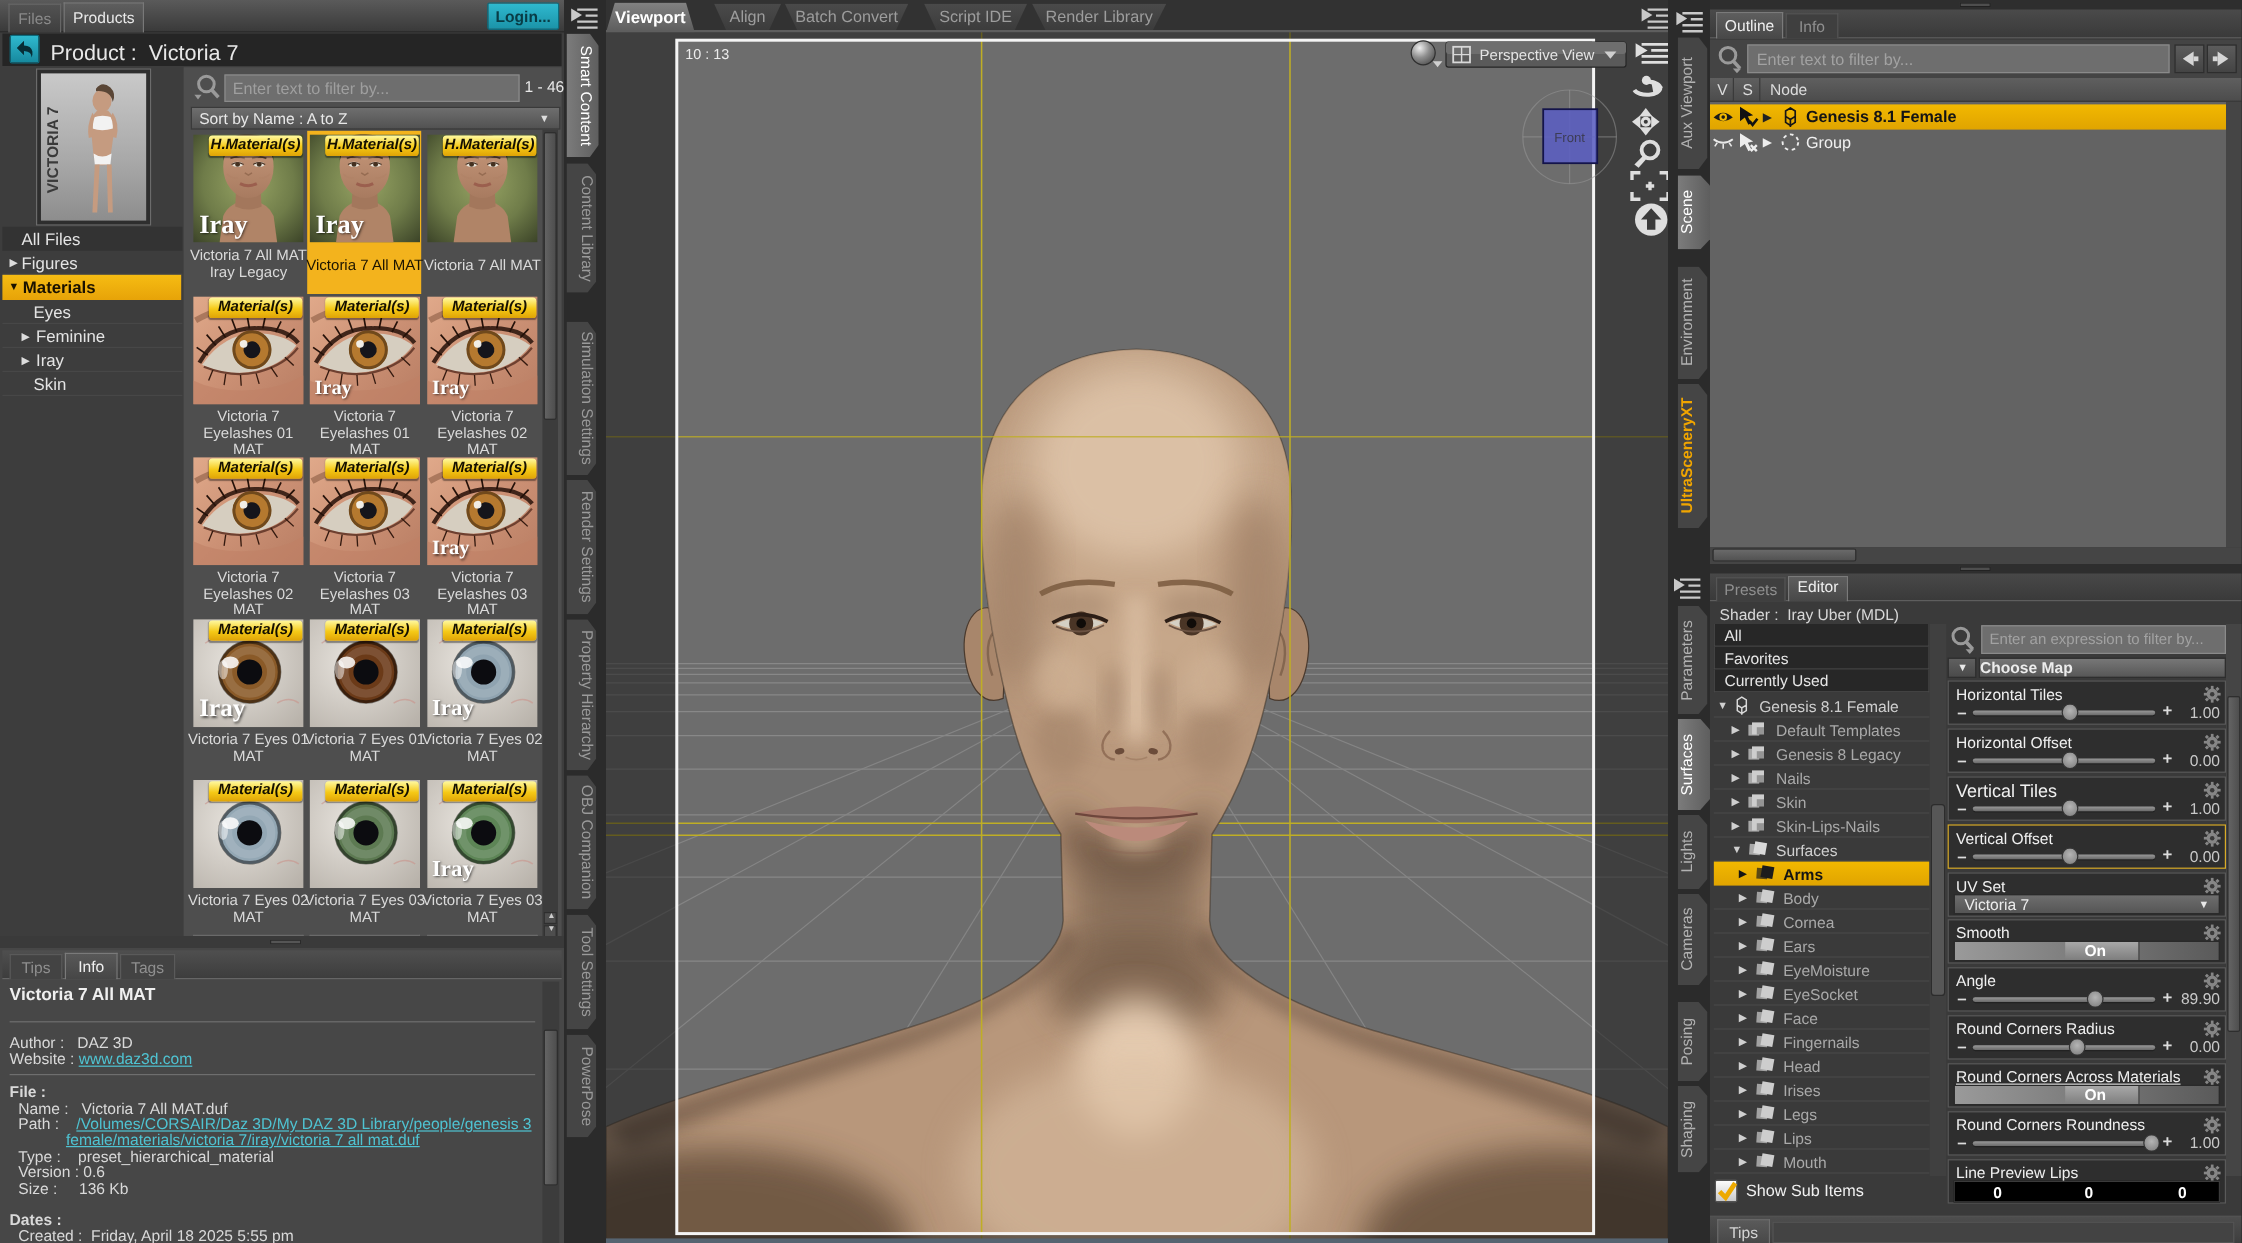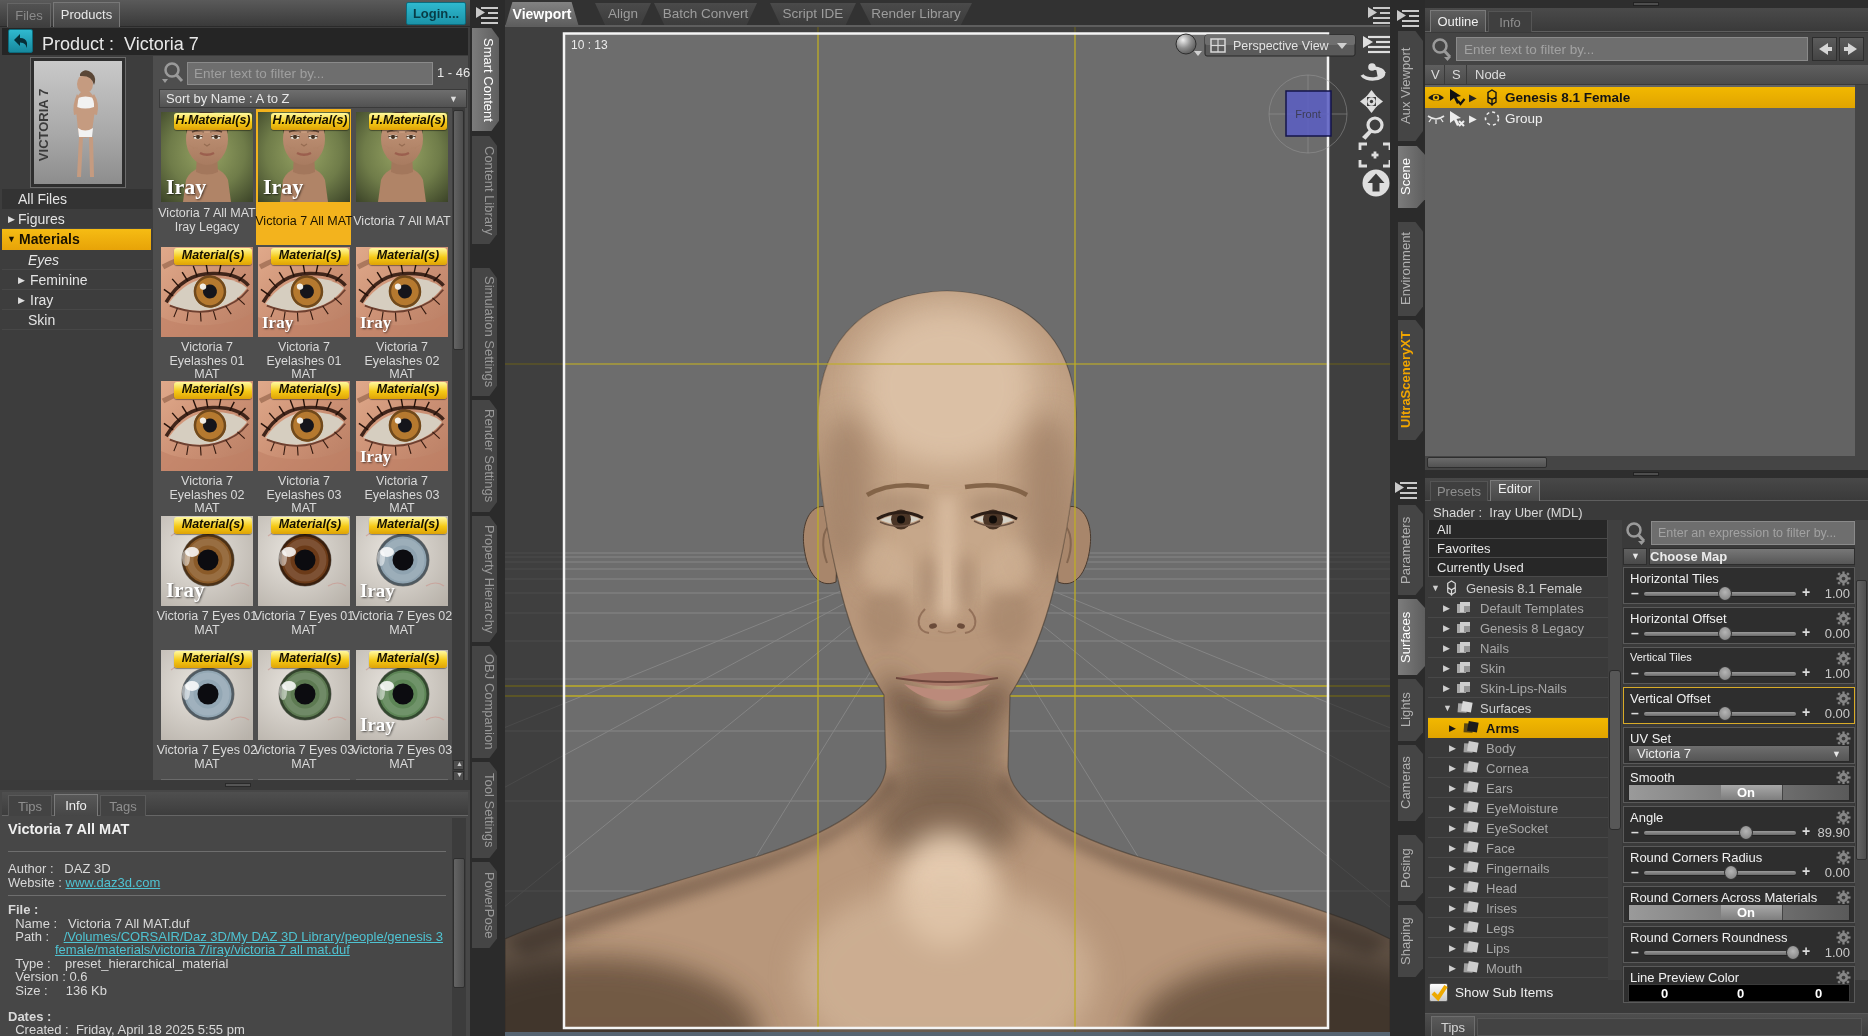--- a/index.html
+++ b/index.html
@@ -174,21 +174,21 @@
           <path d="M43 33 Q38 44 40 54 L44 53 Q42 44 45 36 Z" fill="#c59b80"></path>
           <path d="M60 33 Q66 42 63 54 L59 53 Q62 44 58 36 Z" fill="#c59b80"></path>
         </g>
       </svg>
     </div>
 
     <div class="abs" style="left:2px;top:188px;width:150px;height:592px;font-size:14px;color:#e4e4e4;">
       <div class="abs" style="left:0;top:1px;width:150px;height:20px;background:#333333;padding:2px 0 0 16px;">All Files</div>
       <div class="abs" style="left:0;top:21px;width:150px;height:20px;padding:2px 0 0 16px;border-bottom:1px solid #474747;"><span style="position:absolute;left:6px;top:5px;font-size:9px;color:#ddd;">▶</span>Figures</div>
       <div class="abs" style="left:0;top:41px;width:149px;height:21px;background:linear-gradient(#f6bc13,#e7a308);color:#1a1200;font-weight:bold;padding:2px 0 0 17px;"><span style="position:absolute;left:5px;top:5px;font-size:9px;color:#1a1200;">▼</span>Materials</div>
-      <div class="abs" style="left:0;top:62px;width:150px;height:20px;padding:2px 0 0 26px;border-bottom:1px solid #474747;font-style:italic;">Eyes</div>
+      <div class="abs" style="left:0;top:62px;width:150px;height:20px;padding:2px 0 0 26px;border-bottom:1px solid #474747;">Eyes</div>
       <div class="abs" style="left:0;top:82px;width:150px;height:20px;padding:2px 0 0 28px;border-bottom:1px solid #474747;"><span style="position:absolute;left:16px;top:5px;font-size:9px;color:#ddd;">▶</span>Feminine</div>
       <div class="abs" style="left:0;top:102px;width:150px;height:20px;padding:2px 0 0 28px;border-bottom:1px solid #474747;"><span style="position:absolute;left:16px;top:5px;font-size:9px;color:#ddd;">▶</span>Iray</div>
       <div class="abs" style="left:0;top:122px;width:150px;height:20px;padding:2px 0 0 26px;border-bottom:1px solid #474747;">Skin</div>
     </div>
 
     <div class="abs" style="left:153px;top:56px;width:315px;height:729px;background:#4e4e4e;">
 
       <svg class="abs" style="left:8px;top:4px;" width="26" height="26" viewBox="0 0 26 26">
         <circle cx="11" cy="10" r="6.5" fill="none" stroke="#9a9a9a" stroke-width="2.5"></circle>
         <line x1="15.5" y1="15" x2="21" y2="21" stroke="#9a9a9a" stroke-width="3"></line>
@@ -1010,21 +1010,21 @@
             <svg class="abs" style="left:212px;top:3px;" width="15" height="15">
               <use href="#sym-gear"></use>
             </svg>
   <span class="abs" style="left:7px;top:17px;color:#dcdcdc;font-size:14px;font-weight:bold;">–</span>
   <div class="abs" style="left:20px;top:24px;width:152px;height:4px;background:linear-gradient(#9a9a9a,#6a6a6a);border-radius:2px;box-shadow:0 1px 0 #222;"></div>
   <div class="abs" style="left:94px;top:18px;width:14px;height:15px;background:radial-gradient(circle at 50% 40%,#b5b5b5,#7a7a7a);border:1px solid #333;border-radius:50%;"></div>
   <span class="abs" style="left:178px;top:16px;color:#dcdcdc;font-size:14px;font-weight:bold;">+</span>
   <span class="abs" style="left:192px;top:18px;width:34px;text-align:right;color:#c9c9c9;font-size:13px;">0.00</span>
           </div>
 <div class="abs" style="left:0;top:127px;width:232px;height:37px;background:#2e2e2e;border:1px solid #5a5a5a;">
-  <span class="abs" style="left:6px;top:3px;color:#f0f0f0;font-size:11px;">Vertical Tiles</span>
+  <span class="abs" style="left:6px;top:3px;color:#f0f0f0;font-size:15px;">Vertical Tiles</span>
             <svg class="abs" style="left:212px;top:3px;" width="15" height="15">
               <use href="#sym-gear"></use>
             </svg>
   <span class="abs" style="left:7px;top:17px;color:#dcdcdc;font-size:14px;font-weight:bold;">–</span>
   <div class="abs" style="left:20px;top:24px;width:152px;height:4px;background:linear-gradient(#9a9a9a,#6a6a6a);border-radius:2px;box-shadow:0 1px 0 #222;"></div>
   <div class="abs" style="left:94px;top:18px;width:14px;height:15px;background:radial-gradient(circle at 50% 40%,#b5b5b5,#7a7a7a);border:1px solid #333;border-radius:50%;"></div>
   <span class="abs" style="left:178px;top:16px;color:#dcdcdc;font-size:14px;font-weight:bold;">+</span>
   <span class="abs" style="left:192px;top:18px;width:34px;text-align:right;color:#c9c9c9;font-size:13px;">1.00</span>
           </div>
 <div class="abs" style="left:0;top:167px;width:232px;height:37px;background:#2e2e2e;border:1.5px solid #d8ab28;">
@@ -1072,42 +1072,42 @@
             <svg class="abs" style="left:212px;top:3px;" width="15" height="15">
               <use href="#sym-gear"></use>
             </svg>
   <span class="abs" style="left:7px;top:17px;color:#dcdcdc;font-size:14px;font-weight:bold;">–</span>
   <div class="abs" style="left:20px;top:24px;width:152px;height:4px;background:linear-gradient(#9a9a9a,#6a6a6a);border-radius:2px;box-shadow:0 1px 0 #222;"></div>
   <div class="abs" style="left:100px;top:18px;width:14px;height:15px;background:radial-gradient(circle at 50% 40%,#b5b5b5,#7a7a7a);border:1px solid #333;border-radius:50%;"></div>
   <span class="abs" style="left:178px;top:16px;color:#dcdcdc;font-size:14px;font-weight:bold;">+</span>
   <span class="abs" style="left:192px;top:18px;width:34px;text-align:right;color:#c9c9c9;font-size:13px;">0.00</span>
           </div>
 <div class="abs" style="left:0;top:366px;width:232px;height:37px;background:#2e2e2e;border:1px solid #5a5a5a;">
-  <span class="abs" style="left:6px;top:3px;color:#f0f0f0;font-size:13px;">Round Corners Across Materials</span>
+  <span class="abs" style="left:6px;top:3px;color:#f0f0f0;font-size:13px;text-decoration:underline;">Round Corners Across Materials</span>
             <svg class="abs" style="left:212px;top:3px;" width="15" height="15">
               <use href="#sym-gear"></use>
             </svg>
   <div class="abs" style="left:4px;top:17px;width:222px;height:17px;background:linear-gradient(90deg,#9a9a9a,#5a5a5a);border:1px solid #2a2a2a;">
     <div class="abs" style="left:92px;top:0;width:62px;height:15px;background:linear-gradient(#a8a8a8,#7e7e7e);border-right:1px solid #444;"></div>
     <span class="abs" style="left:108px;top:0px;color:#fff;font-size:13px;font-weight:bold;">On</span>
   </div>
           </div>
 <div class="abs" style="left:0;top:406px;width:232px;height:37px;background:#2e2e2e;border:1px solid #5a5a5a;">
   <span class="abs" style="left:6px;top:3px;color:#f0f0f0;font-size:13px;">Round Corners Roundness</span>
             <svg class="abs" style="left:212px;top:3px;" width="15" height="15">
               <use href="#sym-gear"></use>
             </svg>
   <span class="abs" style="left:7px;top:17px;color:#dcdcdc;font-size:14px;font-weight:bold;">–</span>
   <div class="abs" style="left:20px;top:24px;width:152px;height:4px;background:linear-gradient(#9a9a9a,#6a6a6a);border-radius:2px;box-shadow:0 1px 0 #222;"></div>
   <div class="abs" style="left:162px;top:18px;width:14px;height:15px;background:radial-gradient(circle at 50% 40%,#b5b5b5,#7a7a7a);border:1px solid #333;border-radius:50%;"></div>
   <span class="abs" style="left:178px;top:16px;color:#dcdcdc;font-size:14px;font-weight:bold;">+</span>
   <span class="abs" style="left:192px;top:18px;width:34px;text-align:right;color:#c9c9c9;font-size:13px;">1.00</span>
           </div>
 <div class="abs" style="left:0;top:446px;width:232px;height:37px;background:#2e2e2e;border:1px solid #5a5a5a;">
-  <span class="abs" style="left:6px;top:3px;color:#f0f0f0;font-size:13px;">Line Preview Color</span>
+  <span class="abs" style="left:6px;top:3px;color:#f0f0f0;font-size:13px;">Line Preview Lips</span>
             <svg class="abs" style="left:212px;top:3px;" width="15" height="15">
               <use href="#sym-gear"></use>
             </svg>
   <div class="abs" style="left:4px;top:17px;width:222px;height:18px;background:#000;border:1px solid #3a3a3a;color:#fff;font-size:13px;font-weight:bold;">
     <span class="abs" style="left:32px;top:1px;">0</span>
               <span class="abs" style="left:108px;top:1px;">0</span>
               <span class="abs" style="left:186px;top:1px;">0</span>
             </div>
           </div>
         </div>

